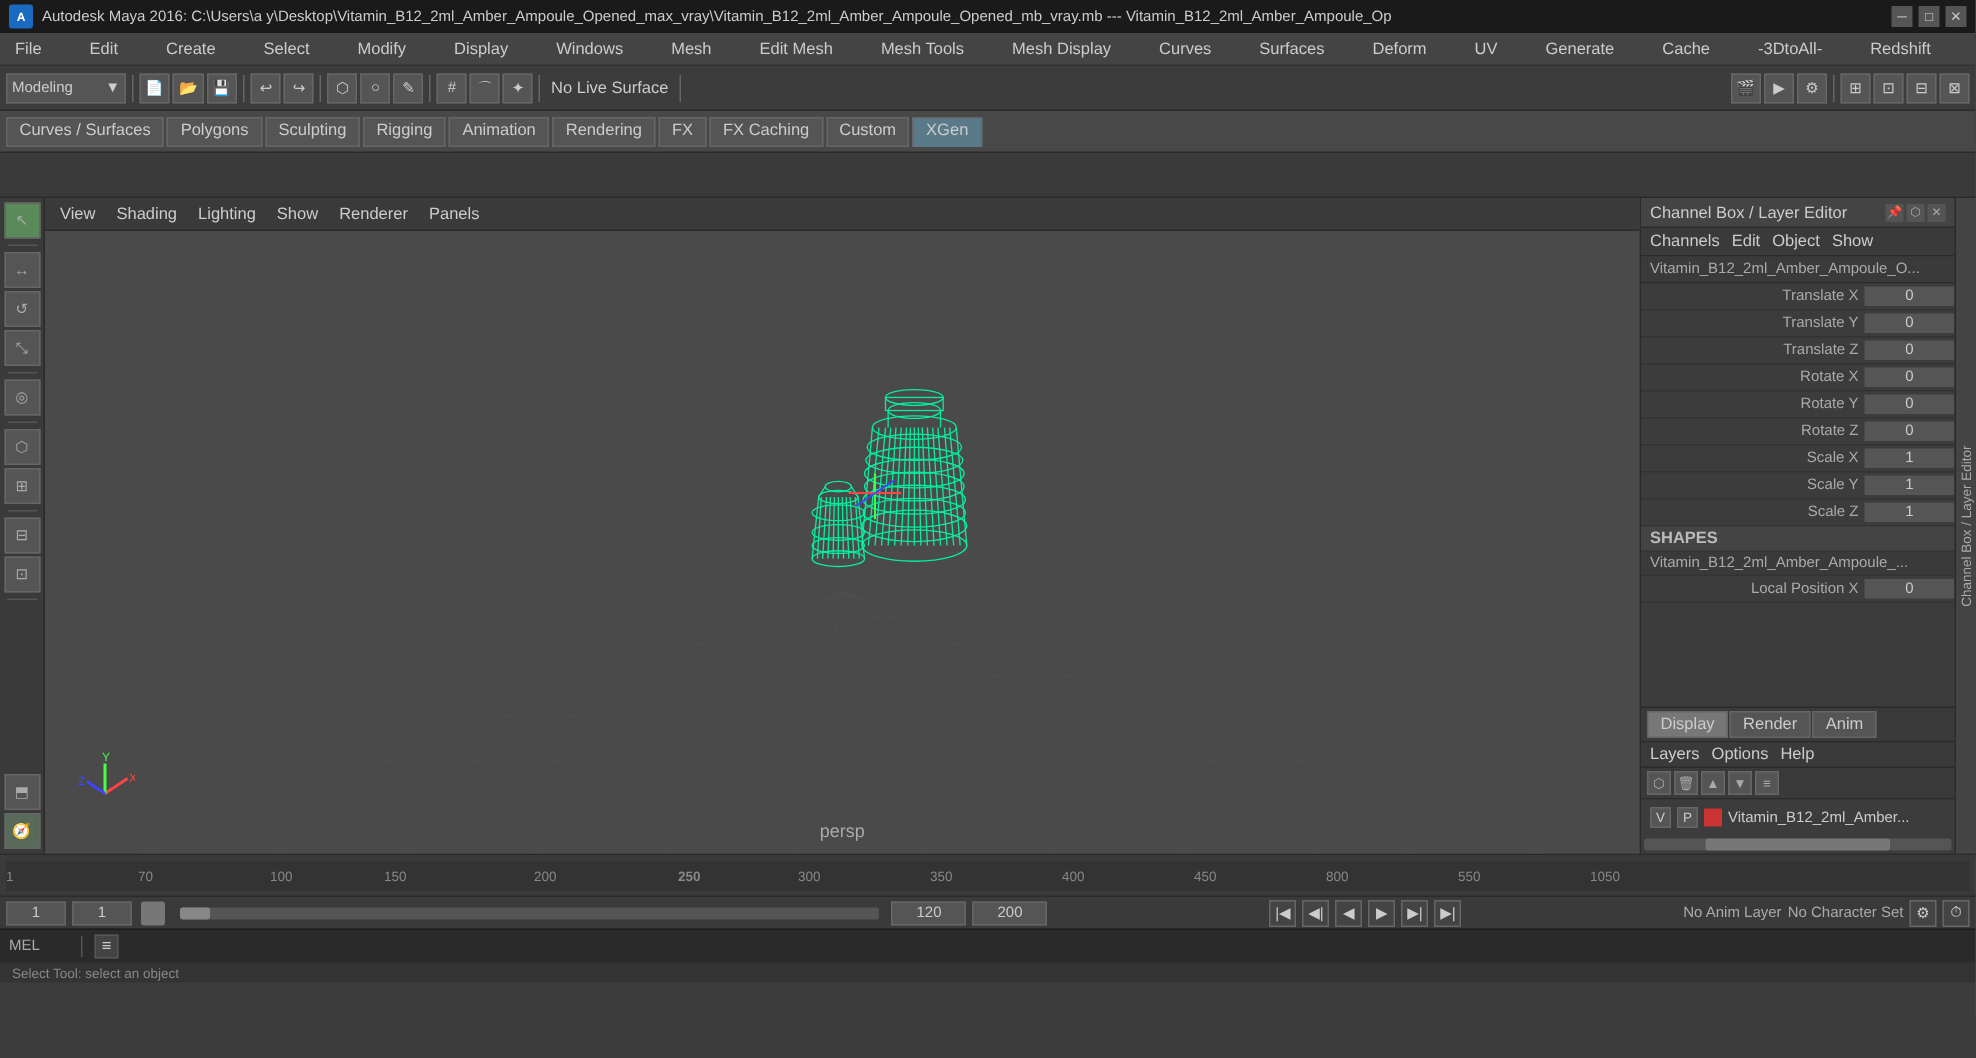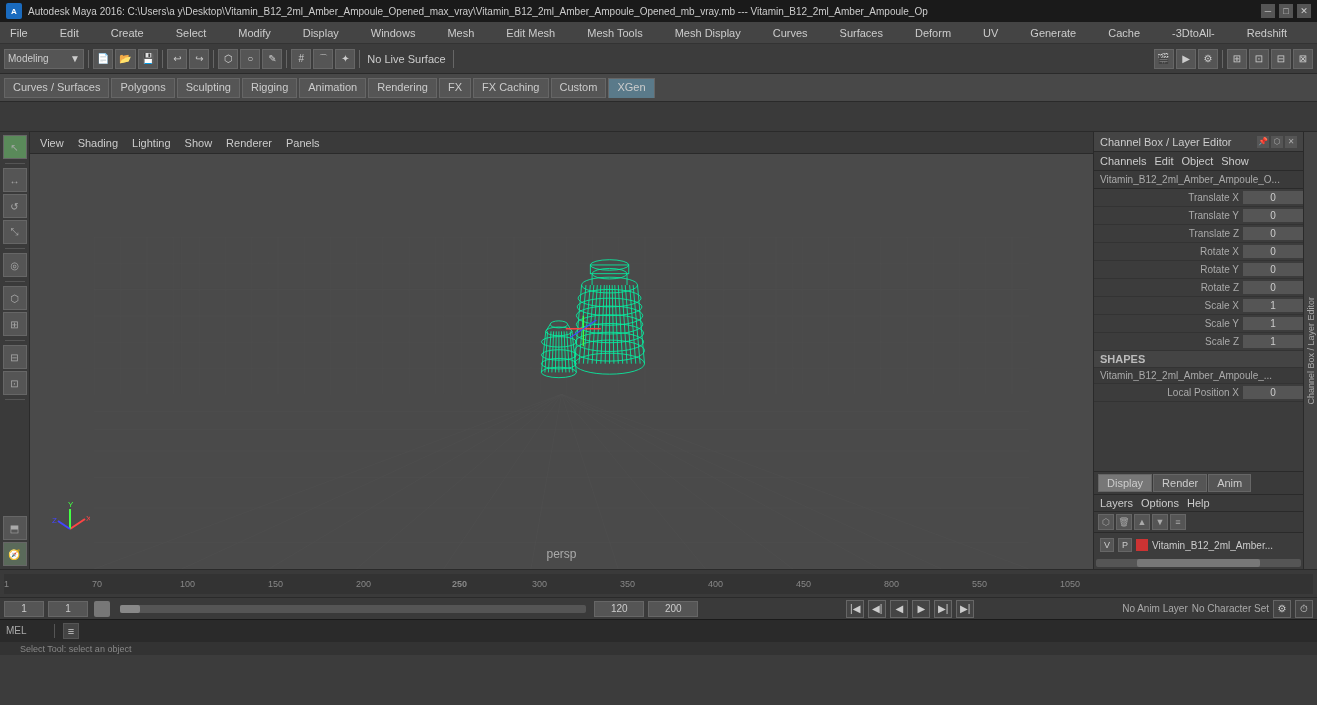--- a/index.html
+++ b/index.html
@@ -177,21 +177,21 @@
     #statusbar {
       height: 22px; background: #2a2a2a; display: flex; align-items: center; padding: 0 6px; gap: 8px;
       border-top: 1px solid #1a1a1a;
     }
     #status-mode { color: #aaa; font-size: 10px; min-width: 40px; }
     #status-message { flex: 1; color: #aaa; font-size: 10px; overflow: hidden; white-space: nowrap; }
     .status-icon { width: 16px; height: 16px; background: #444; border: 1px solid #555; display: flex; align-items: center; justify-content: center; cursor: pointer; }
 
     
     #help-bar {
-      height: 14px; background: #333; display: flex; align-items: center; padding: 0 20px;
+      height: 14px; background: #333; display: flex; align-items: center; padding: 0 8px;
       border-top: 1px solid #2a2a2a;
     }
     #help-text { color: #888; font-size: 9px; }
 
     
     #persp-grid { position: absolute; bottom: 0; left: 0; width: 100%; height: 80%; }
   </style>
 </head>
 <body>
 
@@ -571,21 +571,21 @@
     <span id="attr-tab-label">Channel Box / Layer Editor</span>
   </div>
 
 </div>
 
 <div id="timeline-area" style="height:28px;">
   <div id="timeline-numbers">
   <span class="timeline-num" style="left: 0px;">1</span>
       <span class="timeline-num" style="left: 88px;">70</span>
       <span class="timeline-num" style="left: 176px;">100</span>
-      <span class="timeline-num" style="left: 264px;">150</span>
+      <span class="timeline-num" style="left: 252px;">150</span>
       <span class="timeline-num" style="left: 352px;">200</span>
       <span class="timeline-num" style="left: 448px; font-weight: bold;">250</span>
       <span class="timeline-num" style="left: 528px;">300</span>
       <span class="timeline-num" style="left: 616px;">350</span>
       <span class="timeline-num" style="left: 704px;">400</span>
       <span class="timeline-num" style="left: 792px;">450</span>
       <span class="timeline-num" style="left: 880px;">800</span>
       <span class="timeline-num" style="left: 968px;">550</span>
       <span class="timeline-num" style="left: 1056px;">1050</span>
     </div>

